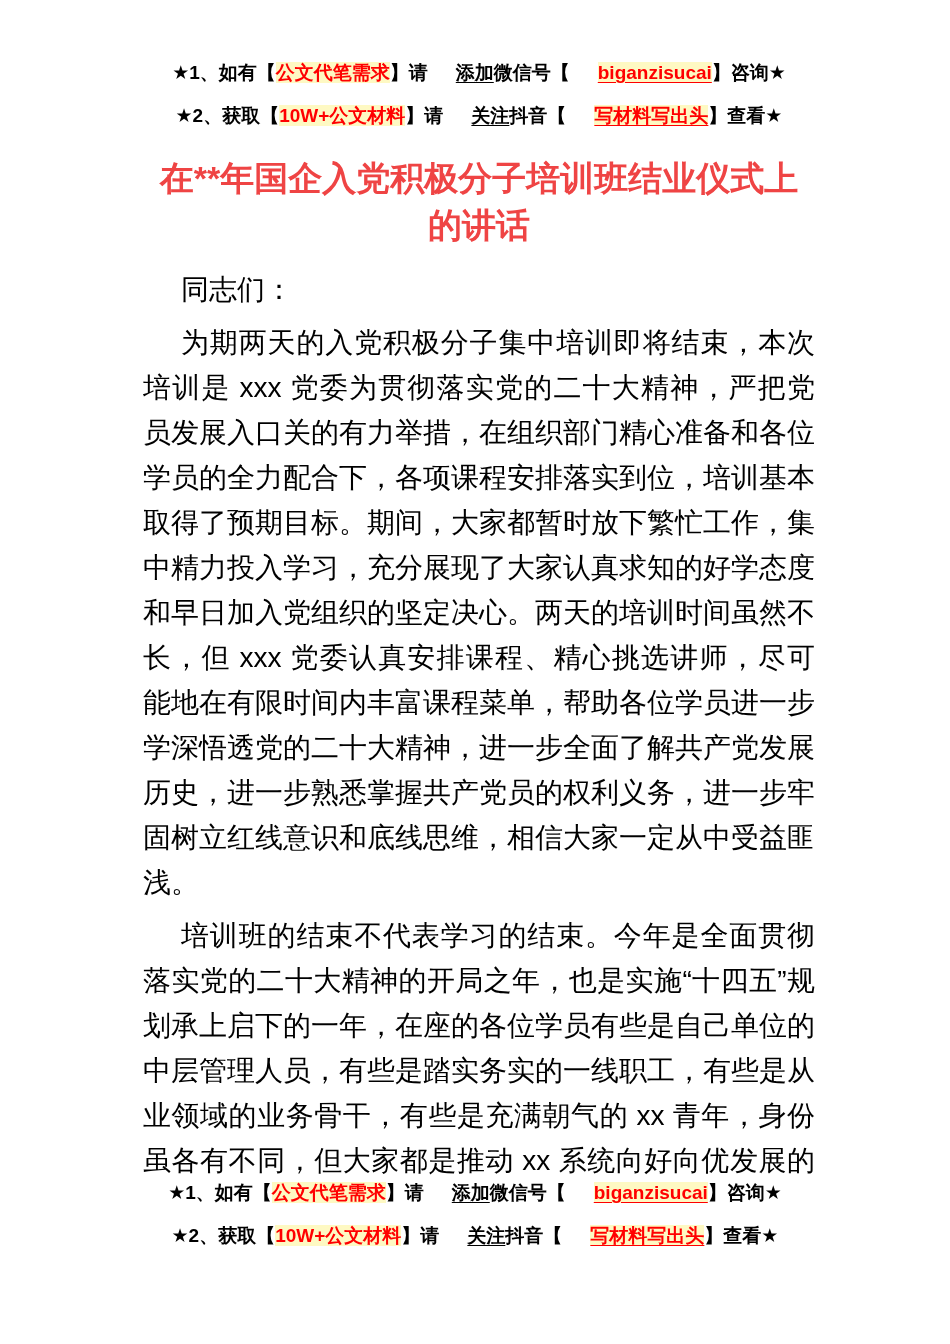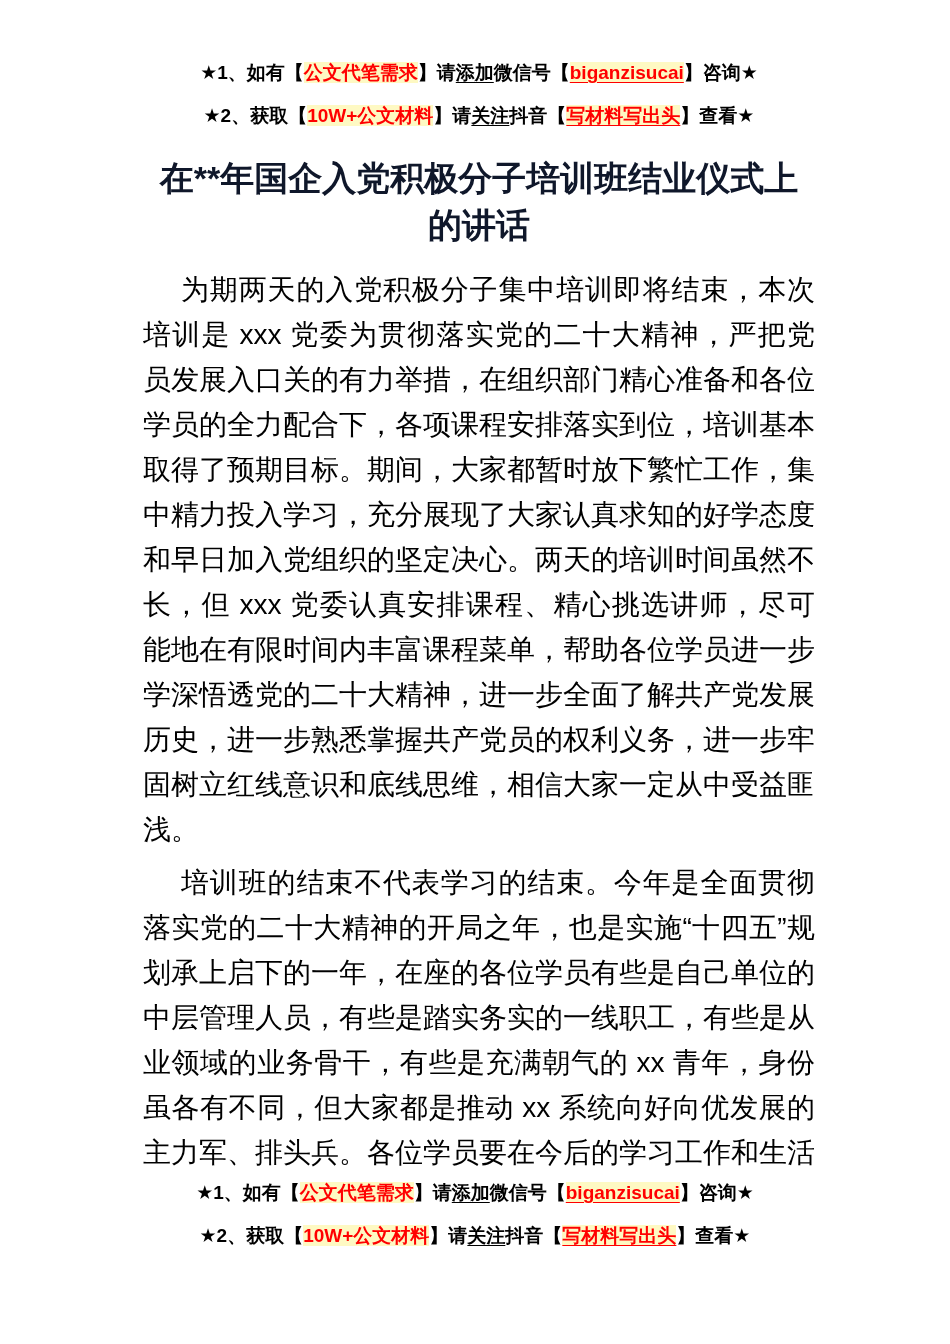--- a/index.html
+++ b/index.html
@@ -31,30 +31,31 @@
     line-height: 26px;
     white-space: nowrap;
   }
   .promo-line .hl {
     background: #fef9c3;
     color: #ff0000;
   }
   .promo-line .u {
     text-decoration: underline;
     text-underline-offset: 3px;
+    margin-left: 28px;
   }
   
   .doc-title {
     margin: 26px auto 18px auto;
     max-width: 690px;
     text-align: center;
     font-size: 34px;
     line-height: 47px;
     font-weight: 700;
-    color: #0f172a;
+    color: #ef4444;
   }
   
   .content {
     height: 912px;
     overflow: hidden;
   }
   .para {
     margin: 0 0 8px 0;
     font-size: 28px;
     line-height: 45px;
@@ -84,20 +85,21 @@
       <span>★1、如有【</span><span class="hl">公文代笔需求</span><span>】请</span><span class="u">添加</span><span>微信号【</span><span class="hl u">biganzisucai</span><span>】咨询★</span>
     </p>
     <p class="promo-line">
       <span>★2、获取【</span><span class="hl">10W+公文材料</span><span>】请</span><span class="u">关注</span><span>抖音【</span><span class="hl u">写材料写出头</span><span>】查看★</span>
     </p>
   </div>
 
   <h1 class="doc-title">在**年国企入党积极分子培训班结业仪式上的讲话</h1>
 
   <div class="content">
+    <p class="para salutation">同志们：</p>
     <p class="para">为期两天的入党积极分子集中培训即将结束，本次培训是 xxx 党委为贯彻落实党的二十大精神，严把党员发展入口关的有力举措，在组织部门精心准备和各位学员的全力配合下，各项课程安排落实到位，培训基本取得了预期目标。期间，大家都暂时放下繁忙工作，集中精力投入学习，充分展现了大家认真求知的好学态度和早日加入党组织的坚定决心。两天的培训时间虽然不长，但 xxx 党委认真安排课程、精心挑选讲师，尽可能地在有限时间内丰富课程菜单，帮助各位学员进一步学深悟透党的二十大精神，进一步全面了解共产党发展历史，进一步熟悉掌握共产党员的权利义务，进一步牢固树立红线意识和底线思维，相信大家一定从中受益匪浅。</p>
     <p class="para">培训班的结束不代表学习的结束。今年是全面贯彻落实党的二十大精神的开局之年，也是实施“十四五”规划承上启下的一年，在座的各位学员有些是自己单位的中层管理人员，有些是踏实务实的一线职工，有些是从业领域的业务骨干，有些是充满朝气的 xx 青年，身份虽各有不同，但大家都是推动 xx 系统向好向优发展的主力军、排头兵。各位学员要在今后的学习工作和生活中给自己定下更高的</p>
   </div>
 
   <div class="promo-footer">
     <p class="promo-line">
       <span>★1、如有【</span><span class="hl">公文代笔需求</span><span>】请</span><span class="u">添加</span><span>微信号【</span><span class="hl u">biganzisucai</span><span>】咨询★</span>
     </p>
     <p class="promo-line">
       <span>★2、获取【</span><span class="hl">10W+公文材料</span><span>】请</span><span class="u">关注</span><span>抖音【</span><span class="hl u">写材料写出头</span><span>】查看★</span>

